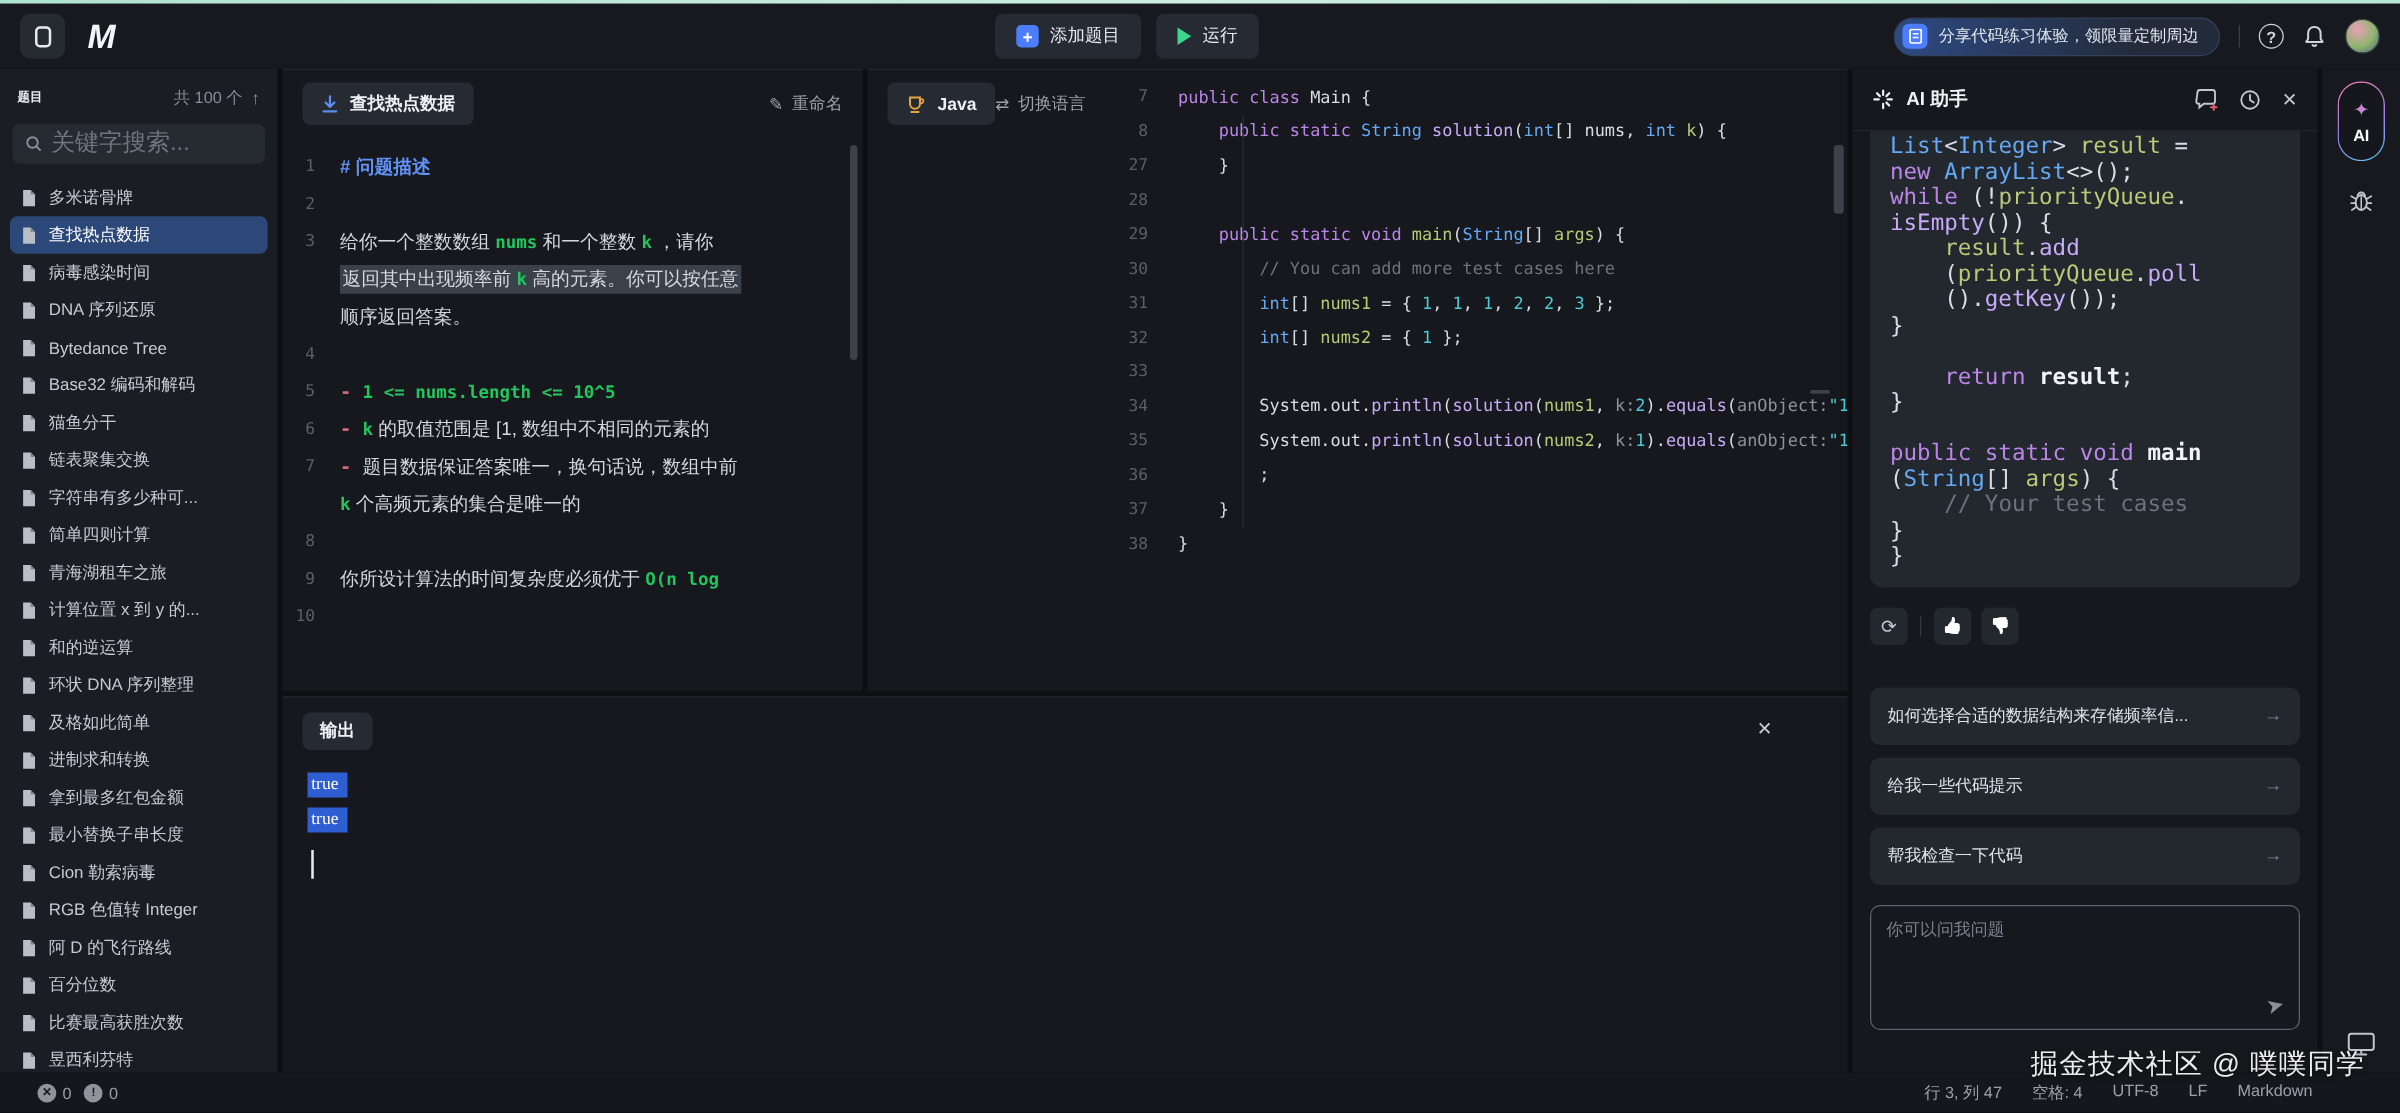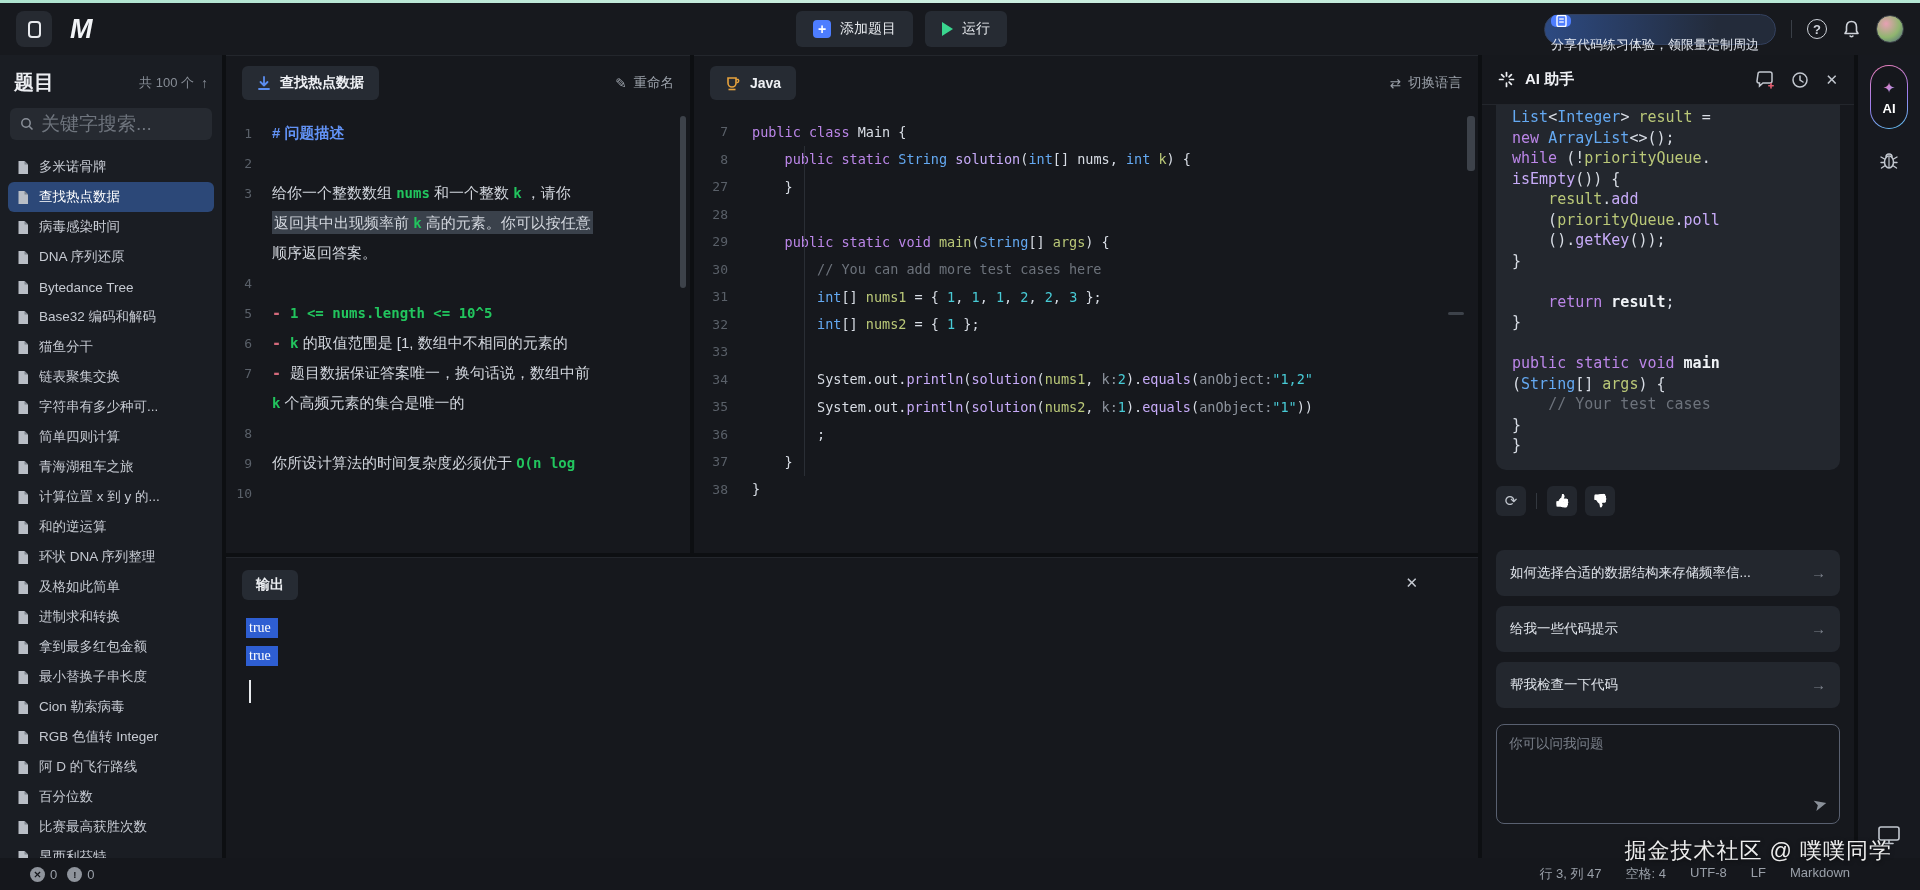--- a/index.html
+++ b/index.html
@@ -15,37 +15,37 @@
   .win-glyph { width:13px; height:17px; border:2px solid #e8eaee; border-radius:4px; display:block; }
   .logo { font-weight:900; font-style:italic; font-size:27px; color:#f2f4f7; margin-left:18px; letter-spacing:-1px; }
   .topbar-center { position:absolute; left:796px; top:8px; display:flex; gap:12px; }
   .tb-btn { height:36px; background:#262b33; border:none; border-radius:6px; color:#e5e8ec;
     font-size:14px; font-family:inherit; display:flex; align-items:center; gap:9px; padding:0 17px; cursor:pointer; }
   .plus-ic { width:18px; height:18px; background:#4d7dff; border-radius:4px; color:#fff; font-size:14px; font-weight:bold;
     display:flex; align-items:center; justify-content:center; line-height:1; }
   .play-ic { width:0; height:0; border-left:11px solid #3ad68f; border-top:7px solid transparent; border-bottom:7px solid transparent; display:block; }
   .topbar-right { margin-left:auto; display:flex; align-items:center; gap:15px; }
   .banner { height:31px; border-radius:16px; background:linear-gradient(90deg,#2d4a82,#232b3a 75%); border:1px solid #33415f;
-    display:flex; align-items:flex-start; gap:9px; padding:0 16px 0 6px; font-size:13px; color:#e2e7f0; cursor:pointer;flex-direction:column; }
+    display:flex; align-items:center; gap:9px; padding:0 16px 0 6px; font-size:13px; color:#e2e7f0; cursor:pointer; }
   .banner-ic { width:20px; height:20px; border-radius:5px; background:#4d7dff; display:flex; align-items:center; justify-content:center; }
   .tb-div { width:1px; height:18px; background:#3a3f47; }
   .help-ic { width:20px; height:20px; border:1.6px solid #cfd3da; border-radius:50%; color:#cfd3da; font-size:13px; font-weight:bold;
     display:flex; align-items:center; justify-content:center; cursor:pointer; }
   .icon-btn { cursor:pointer; display:flex; align-items:center; }
   .avatar { width:28px; height:28px; border-radius:50%; cursor:pointer;
     background:radial-gradient(circle at 35% 30%,#e8a0b4,#8fb56f 55%,#47617e); border:1px solid #3a3f47; }
 
   
   .workspace { position:absolute; top:55px; left:0; right:0; bottom:32px; display:flex; gap:4px; }
   .panel { background:#16181d; }
 
   
   .sidebar { width:222px; background:#1a1d23; display:flex; flex-direction:column; overflow:hidden; }
   .sb-head { display:flex; align-items:center; padding:14px 14px 10px 14px; }
-  .sb-title { font-size:20px; font-weight:bold; color:#eceef2; }
+  .sb-title { font-size:10px; font-weight:bold; color:#eceef2; }
   .sb-count { margin-left:auto; font-size:13px; color:#878d96; display:flex; gap:7px; align-items:center; }
   .sb-sort { color:#878d96; font-size:14px; cursor:pointer; }
   .sb-search { margin:2px 10px 10px 10px; height:32px; background:#262a31; border-radius:6px; display:flex; align-items:center; gap:7px; padding:0 10px; }
   .sb-search input { background:transparent; border:none; outline:none; color:#c6cad2; font-size:19px; width:150px; font-family:inherit; }
   .sb-search input::placeholder { color:#6f757e; }
   .sb-list { flex:1; overflow:hidden; padding:2px 8px; }
   .sb-item { height:30px; border-radius:6px; display:flex; align-items:center; gap:9px; padding:0 8px;
     font-size:13.5px; color:#c6cad2; cursor:pointer; white-space:nowrap; }
   .sb-item.sel { background:#2c4878; color:#fff; }
   .sb-item .lbl { overflow:hidden; text-overflow:ellipsis; }
@@ -66,21 +66,21 @@
     font-family:"DejaVu Sans Mono", monospace; }
   .mtext { font-size:15px; white-space:pre; }
   .mtext .hl { background:#3a414b; padding:3px 2px; }
   .tok-md { color:#d3d7de; }
   .tok-mc { font-family:"DejaVu Sans Mono", monospace; font-weight:bold; color:#22c55e; font-size:14px; }
   .tok-bu { color:#d56a7c; font-family:"DejaVu Sans Mono", monospace; font-weight:bold; }
   .tok-hd { color:#6292f5; font-weight:bold; }
   .v-thumb { position:absolute; background:#3d424a; border-radius:3px; }
 
   
-  .code-panel { flex:1; display:flex; flex-direction:column; position:relative; overflow:hidden; min-width:0; border-top:1px solid #23262c; }
+  .code-panel { flex:1; display:flex; flex-direction:row; position:relative; overflow:hidden; min-width:0; border-top:1px solid #23262c; }
   .code-editor { flex:1; padding-top:8px; position:relative; overflow:hidden;
     font-family:"DejaVu Sans Mono", monospace; font-size:13.5px; }
   .crow { height:27.5px; display:flex; align-items:center; }
   .cnum { width:58px; flex-shrink:0; text-align:right; padding-right:24px; color:#5a6069; font-size:13px; }
   .ccode { white-space:pre; }
   .tok-k { color:#bb86e8; } .tok-t { color:#64a9f2; } .tok-f { color:#c7abf8; }
   .tok-g { color:#bac878; } .tok-n { color:#48cbd6; } .tok-s { color:#48cbd6; }
   .tok-c { color:#6d737c; } .tok-h { color:#8d939d; } .tok-p { color:#d8dde5; }
   .tok-b { color:#f0f3f7; font-weight:bold; }
   .indent-guide { position:absolute; width:1px; background:#2a2e35; left:110px; top:36px; height:330px; }
@@ -98,21 +98,21 @@
   .caret { width:2px; height:23px; background:#e8eaee; margin:10px 0 0 3px; animation:blink 1s steps(1) infinite; }
   @keyframes blink { 50% { opacity:0; } }
 
   
   .ai-panel { width:372px; display:flex; flex-direction:column; overflow:hidden; }
   .ai-head { height:50px; display:flex; align-items:center; gap:10px; padding:0 16px; border-bottom:1px solid #23262c; flex-shrink:0; }
   .ai-title { font-size:15px; font-weight:bold; color:#f0f2f6; }
   .ai-head-icons { margin-left:auto; display:flex; align-items:center; gap:16px; color:#c2c7cf; }
   .ai-body { flex:1; padding:0 14px 14px 14px; overflow:hidden; display:flex; flex-direction:column; }
   .bubble { background:#23272e; border-radius:10px; padding:14px 16px; margin-top:-12px;
-    font-family:"DejaVu Sans Mono", monospace; font-size:15px; line-height:20.5px; }
+    font-family:"DejaVu Sans Mono", monospace; font-size:18px; line-height:20.5px; }
   .bubble .ln { white-space:pre; min-height:20.5px; }
   .ai-actions { margin-top:16px; display:flex; align-items:center; gap:8px; }
   .act-btn { width:30px; height:30px; background:#23272e; border-radius:6px; display:flex; align-items:center;
     justify-content:center; color:#c2c7cf; font-size:15px; cursor:pointer; }
   .act-btn .emo { filter:grayscale(1) brightness(1.9); font-size:13px; }
   .act-div { width:1px; height:16px; background:#33383f; margin:0 2px; }
   .chips { margin-top:34px; display:flex; flex-direction:column; gap:10px; }
   .chip { background:#23272e; border-radius:8px; height:46px; display:flex; align-items:center; padding:0 14px;
     font-size:13.5px; color:#dfe3ea; cursor:pointer; }
   .chip .arr { margin-left:auto; color:#7c828c; font-size:15px; }

